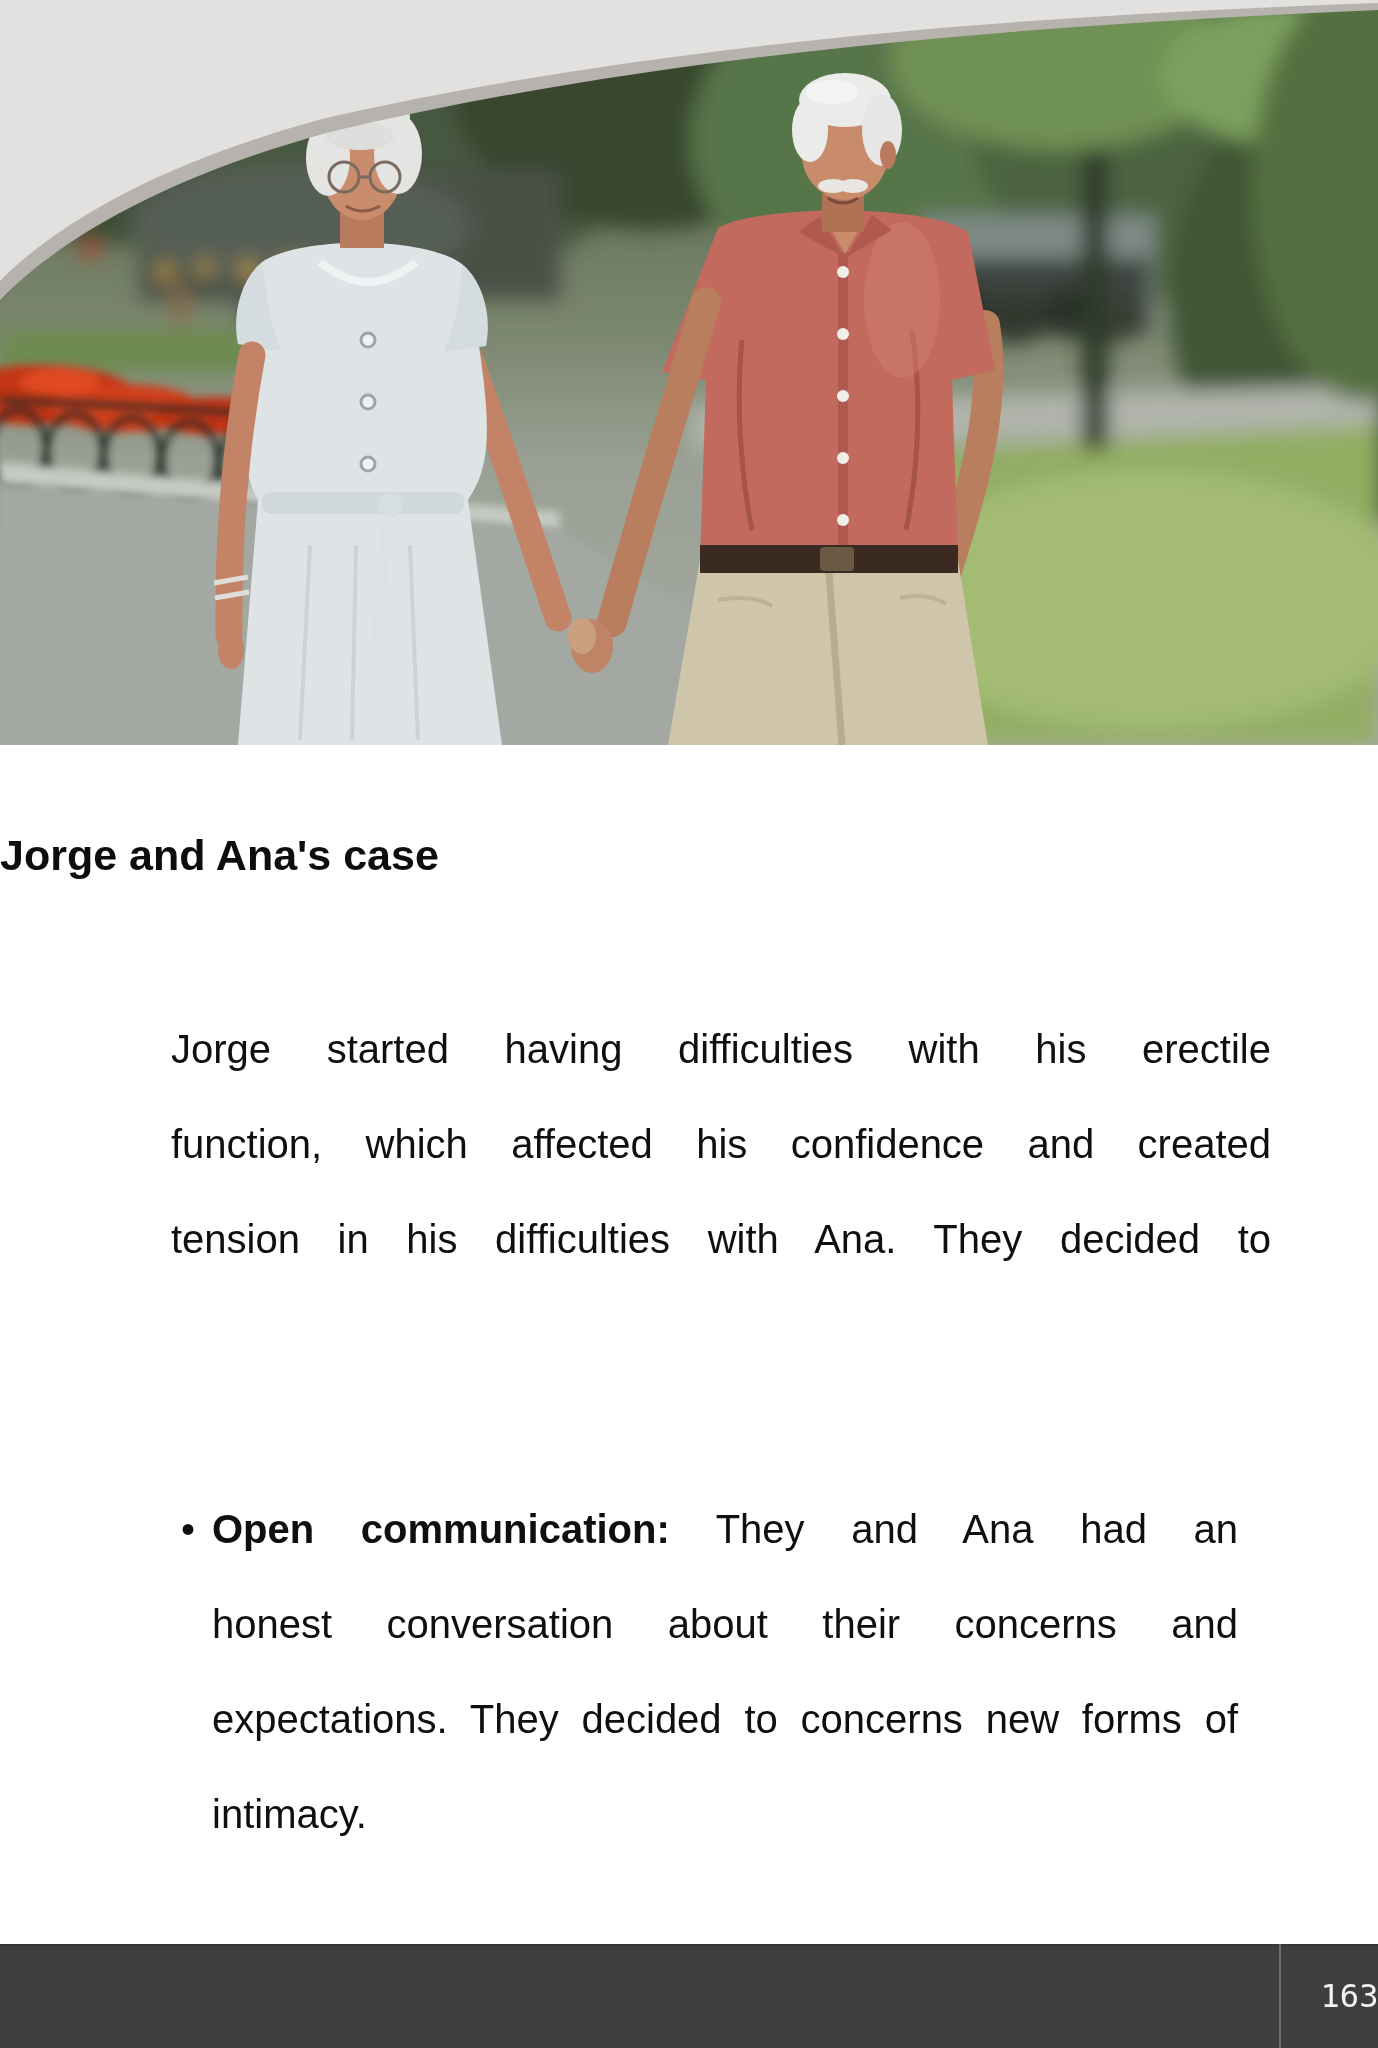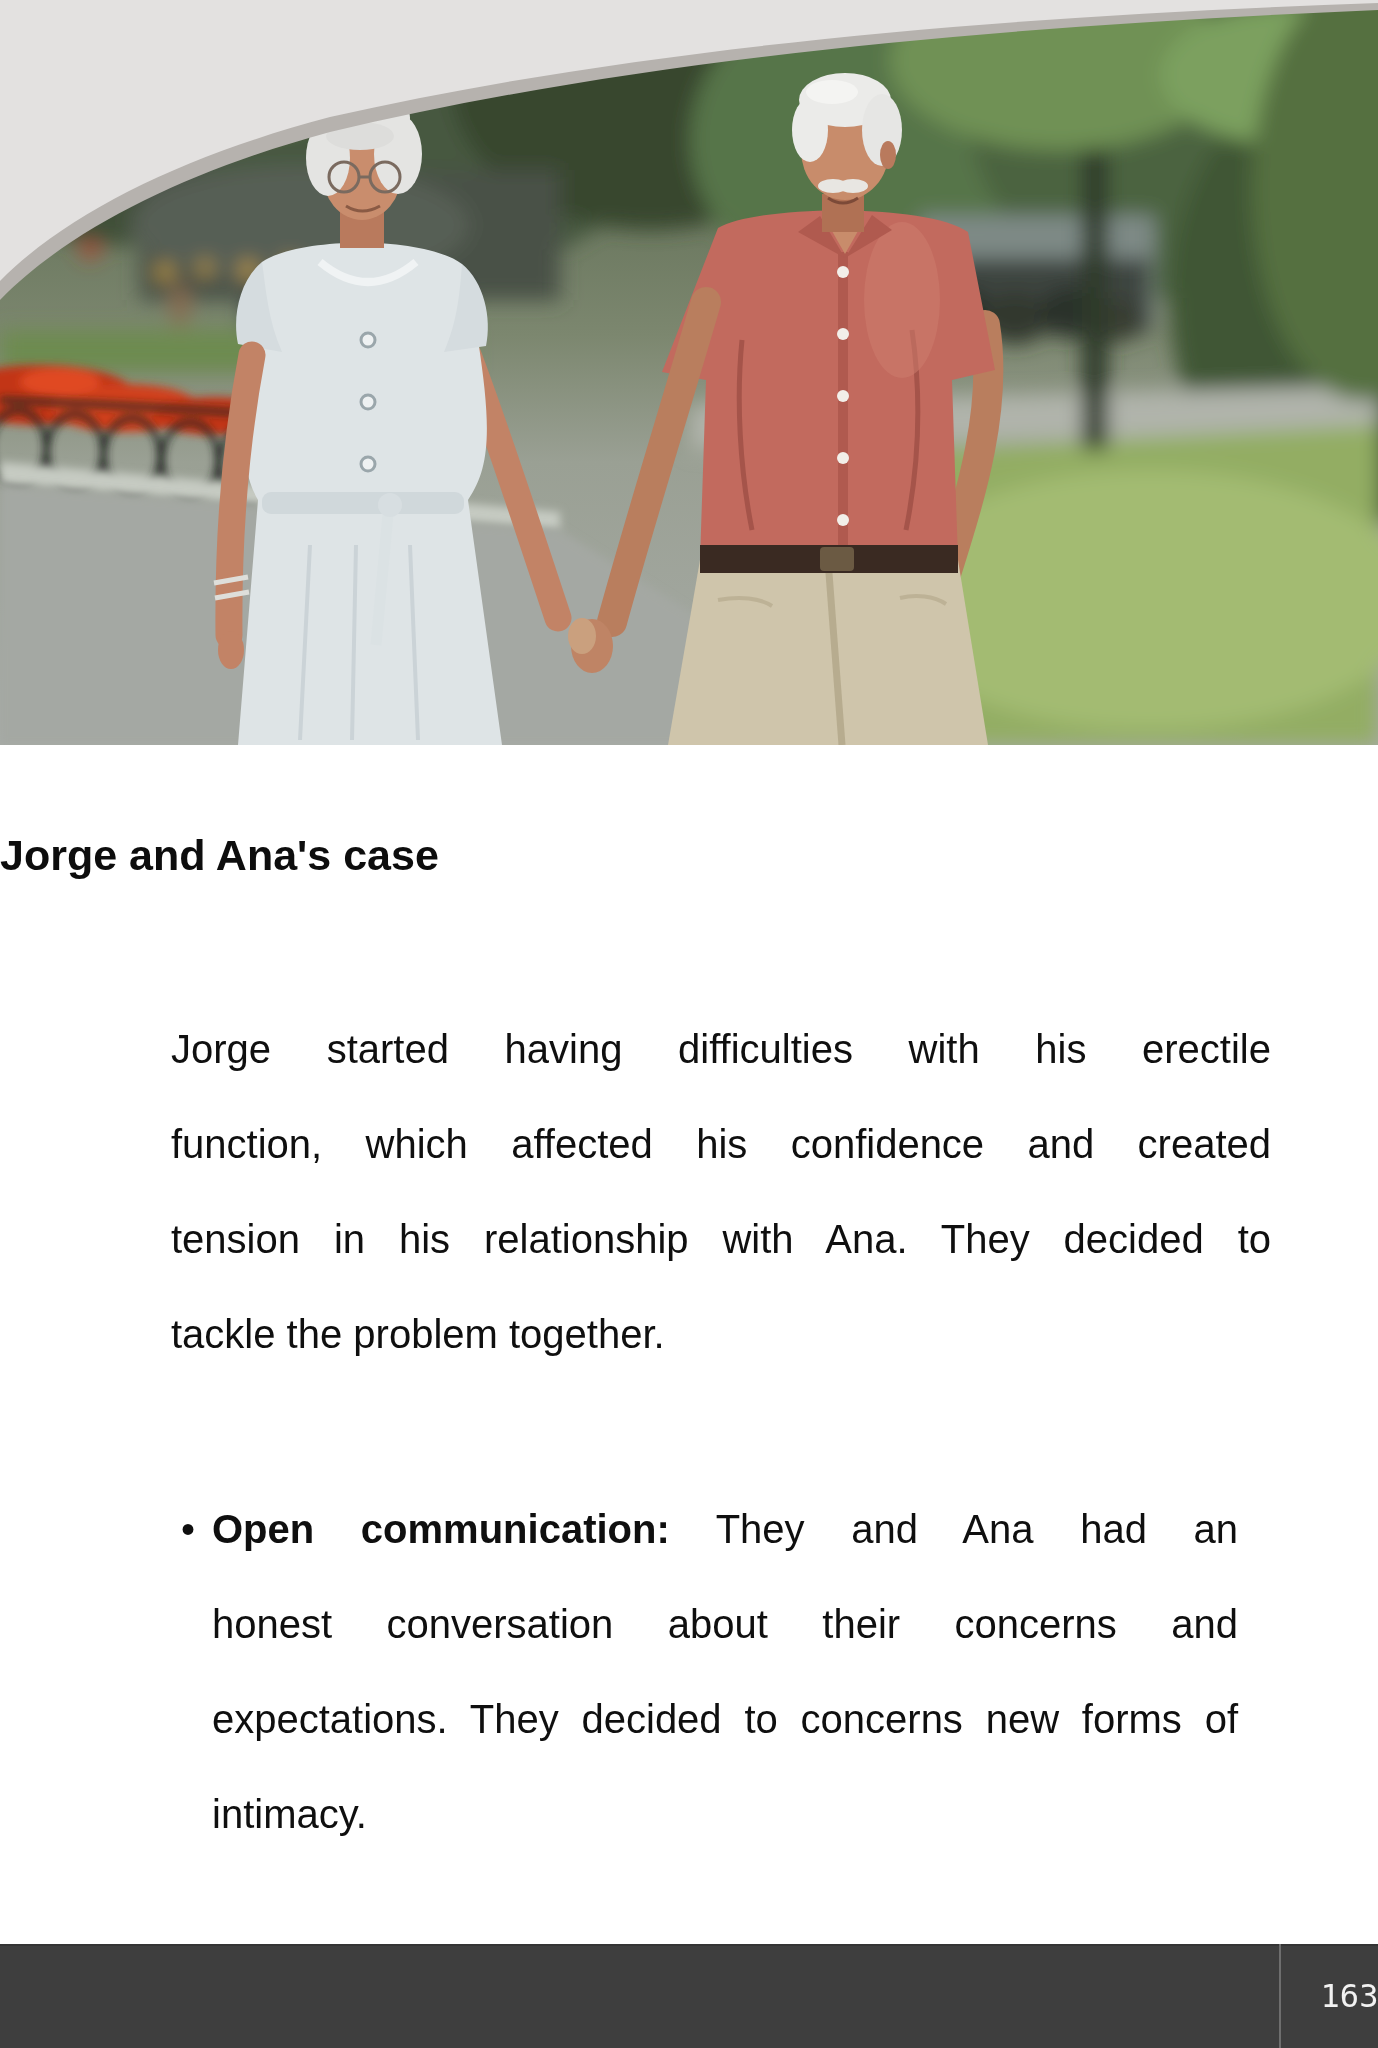--- a/index.html
+++ b/index.html
@@ -185,22 +185,21 @@
         <path d="M0,0 L1378,0 L1378,3 C1000,16 640,47 330,117 C190,154 70,210 0,281 Z" fill="#e3e1e0"></path>
       </g>
     </svg>
   </div>
 
   <div class="title">Jorge and Ana's case</div>
 
   <div class="para">
     <div class="jline">Jorge started having difficulties with his erectile</div>
     <div class="jline">function, which affected his confidence and created</div>
-    <div class="jline">tension in his relationship with Ana. They decided to</div>
-    <div class="jlast">tackle the problem together.</div>
+    <div class="jline">tension in his difficulties with Ana. They decided to</div>
   </div>
 
   <div class="bullet-marker">•</div>
   <div class="bullet-text">
     <div class="jline"><span class="bold">Open communication:</span> <span>They and Ana had an</span></div>
     <div class="jline">honest conversation about their concerns and</div>
     <div class="jline">expectations. They decided to concerns new forms of</div>
     <div class="jlast">intimacy.</div>
   </div>
 

